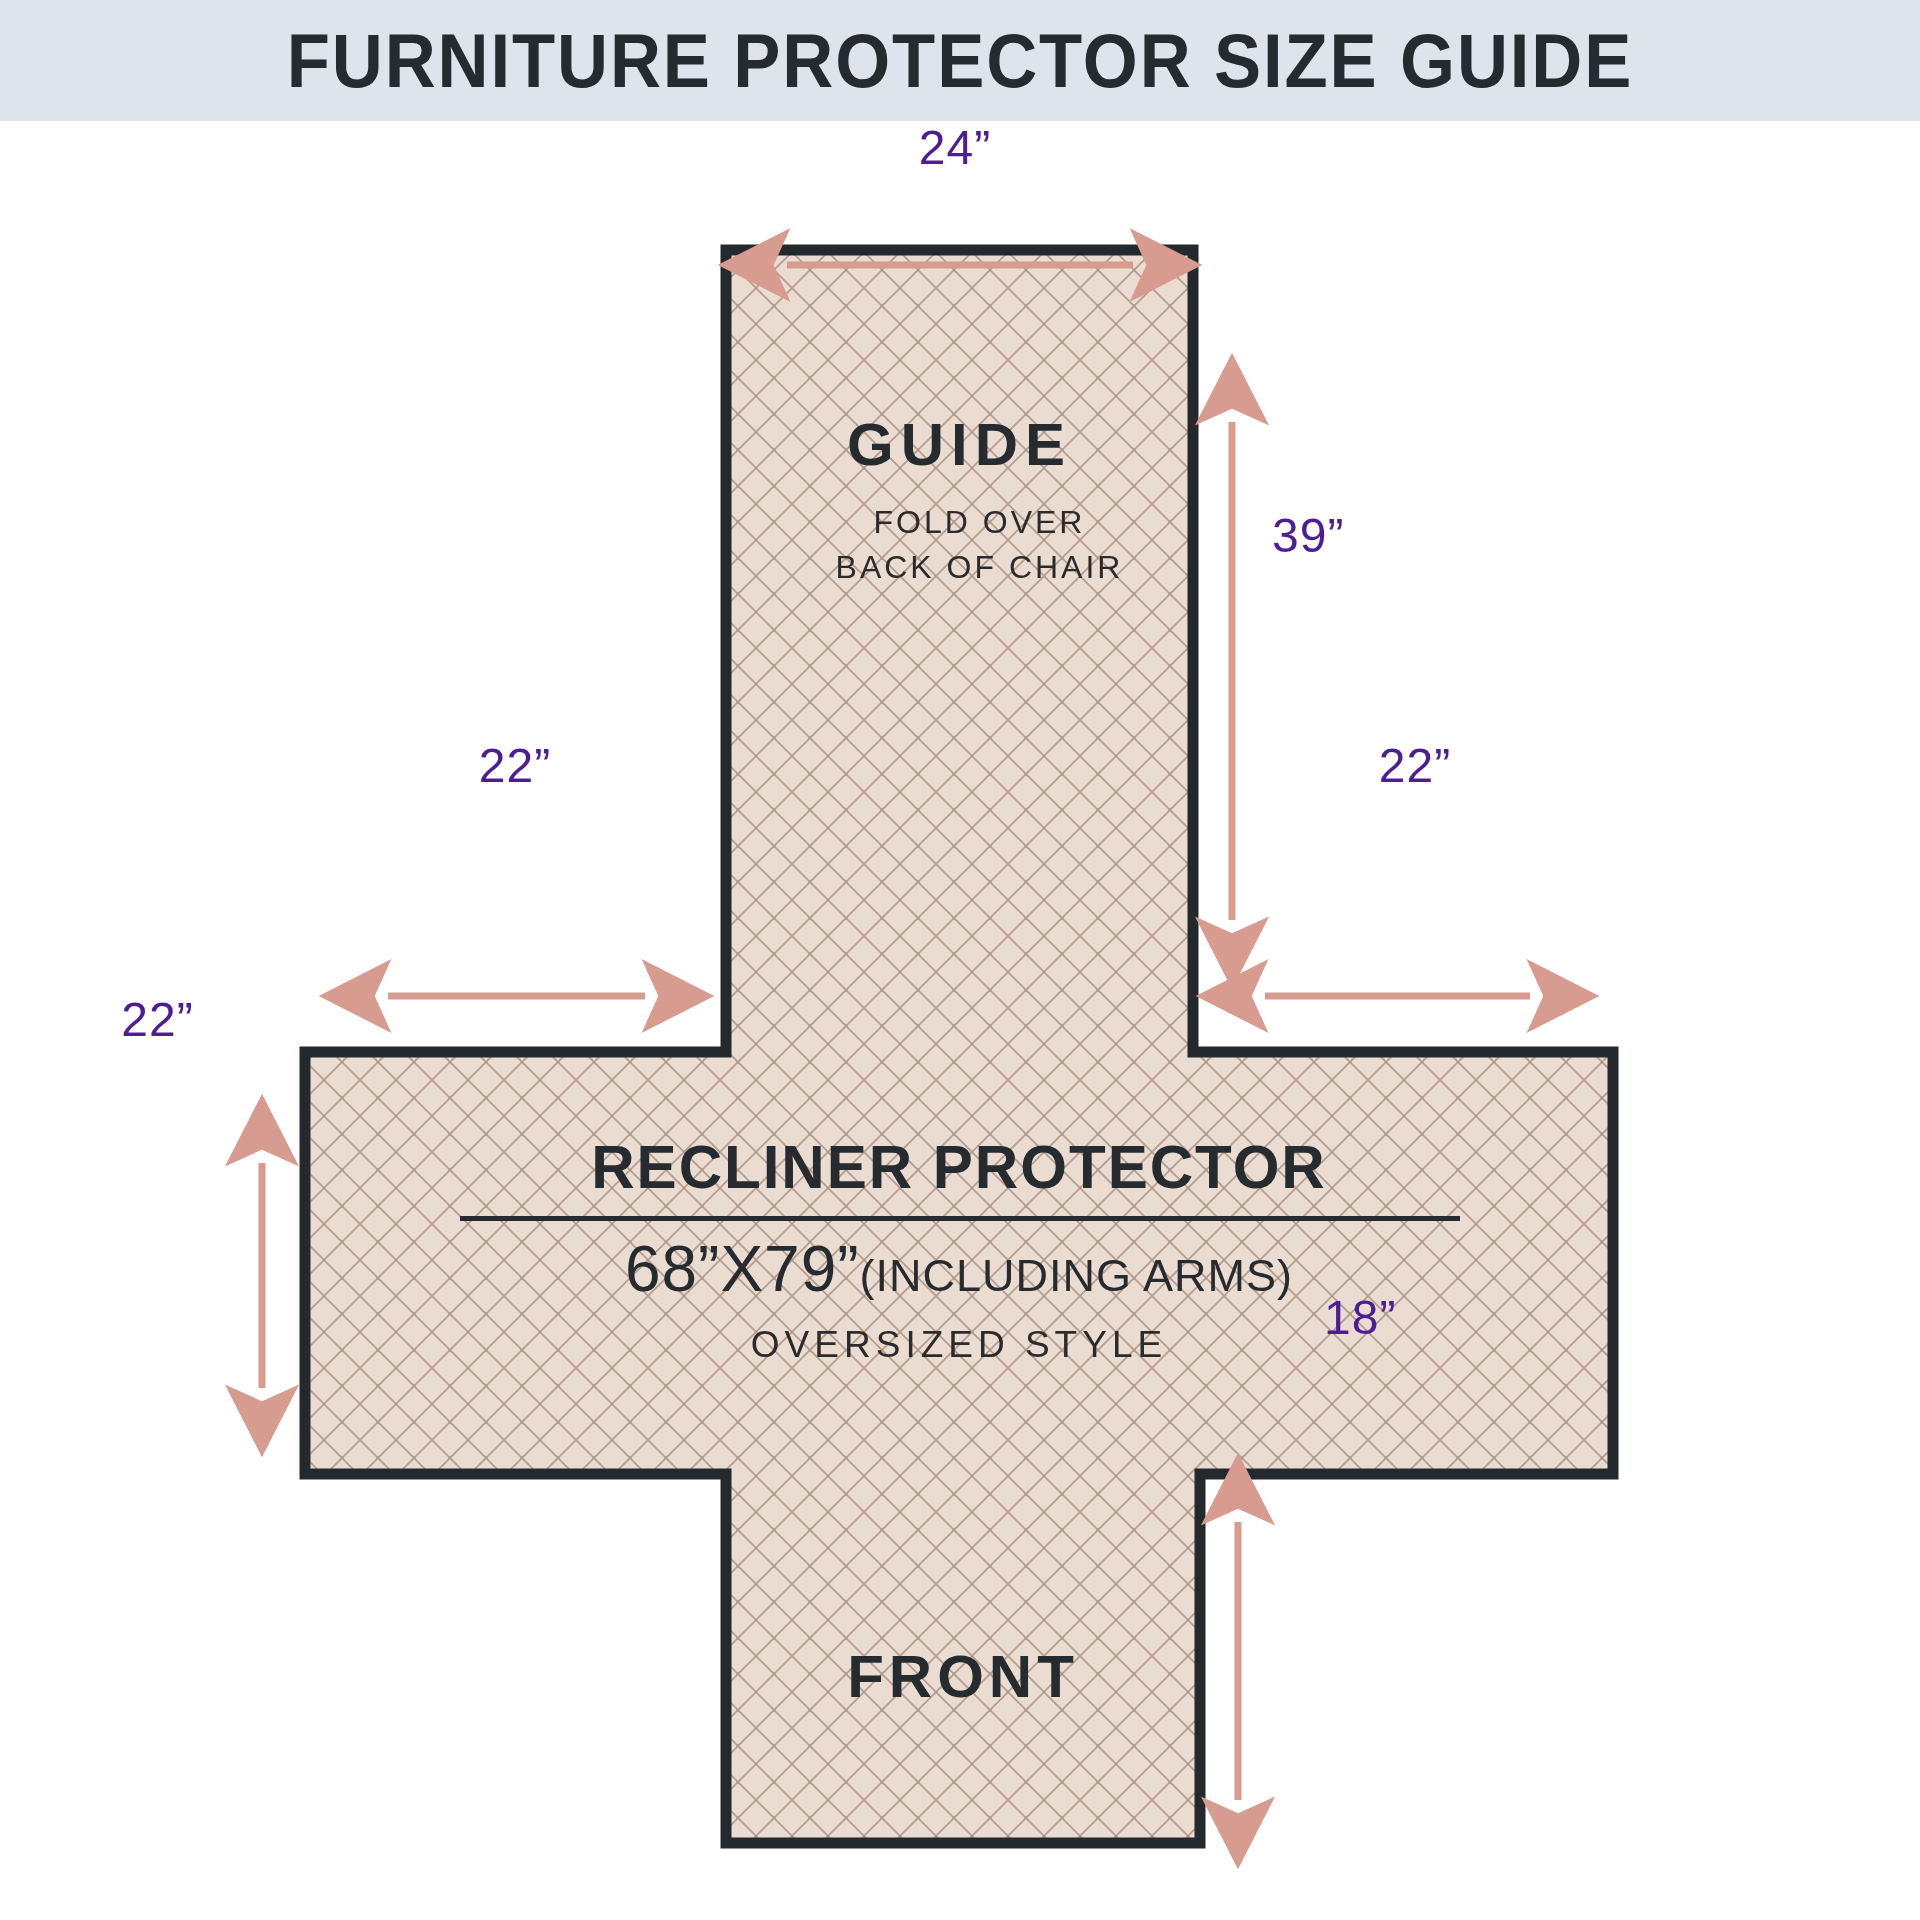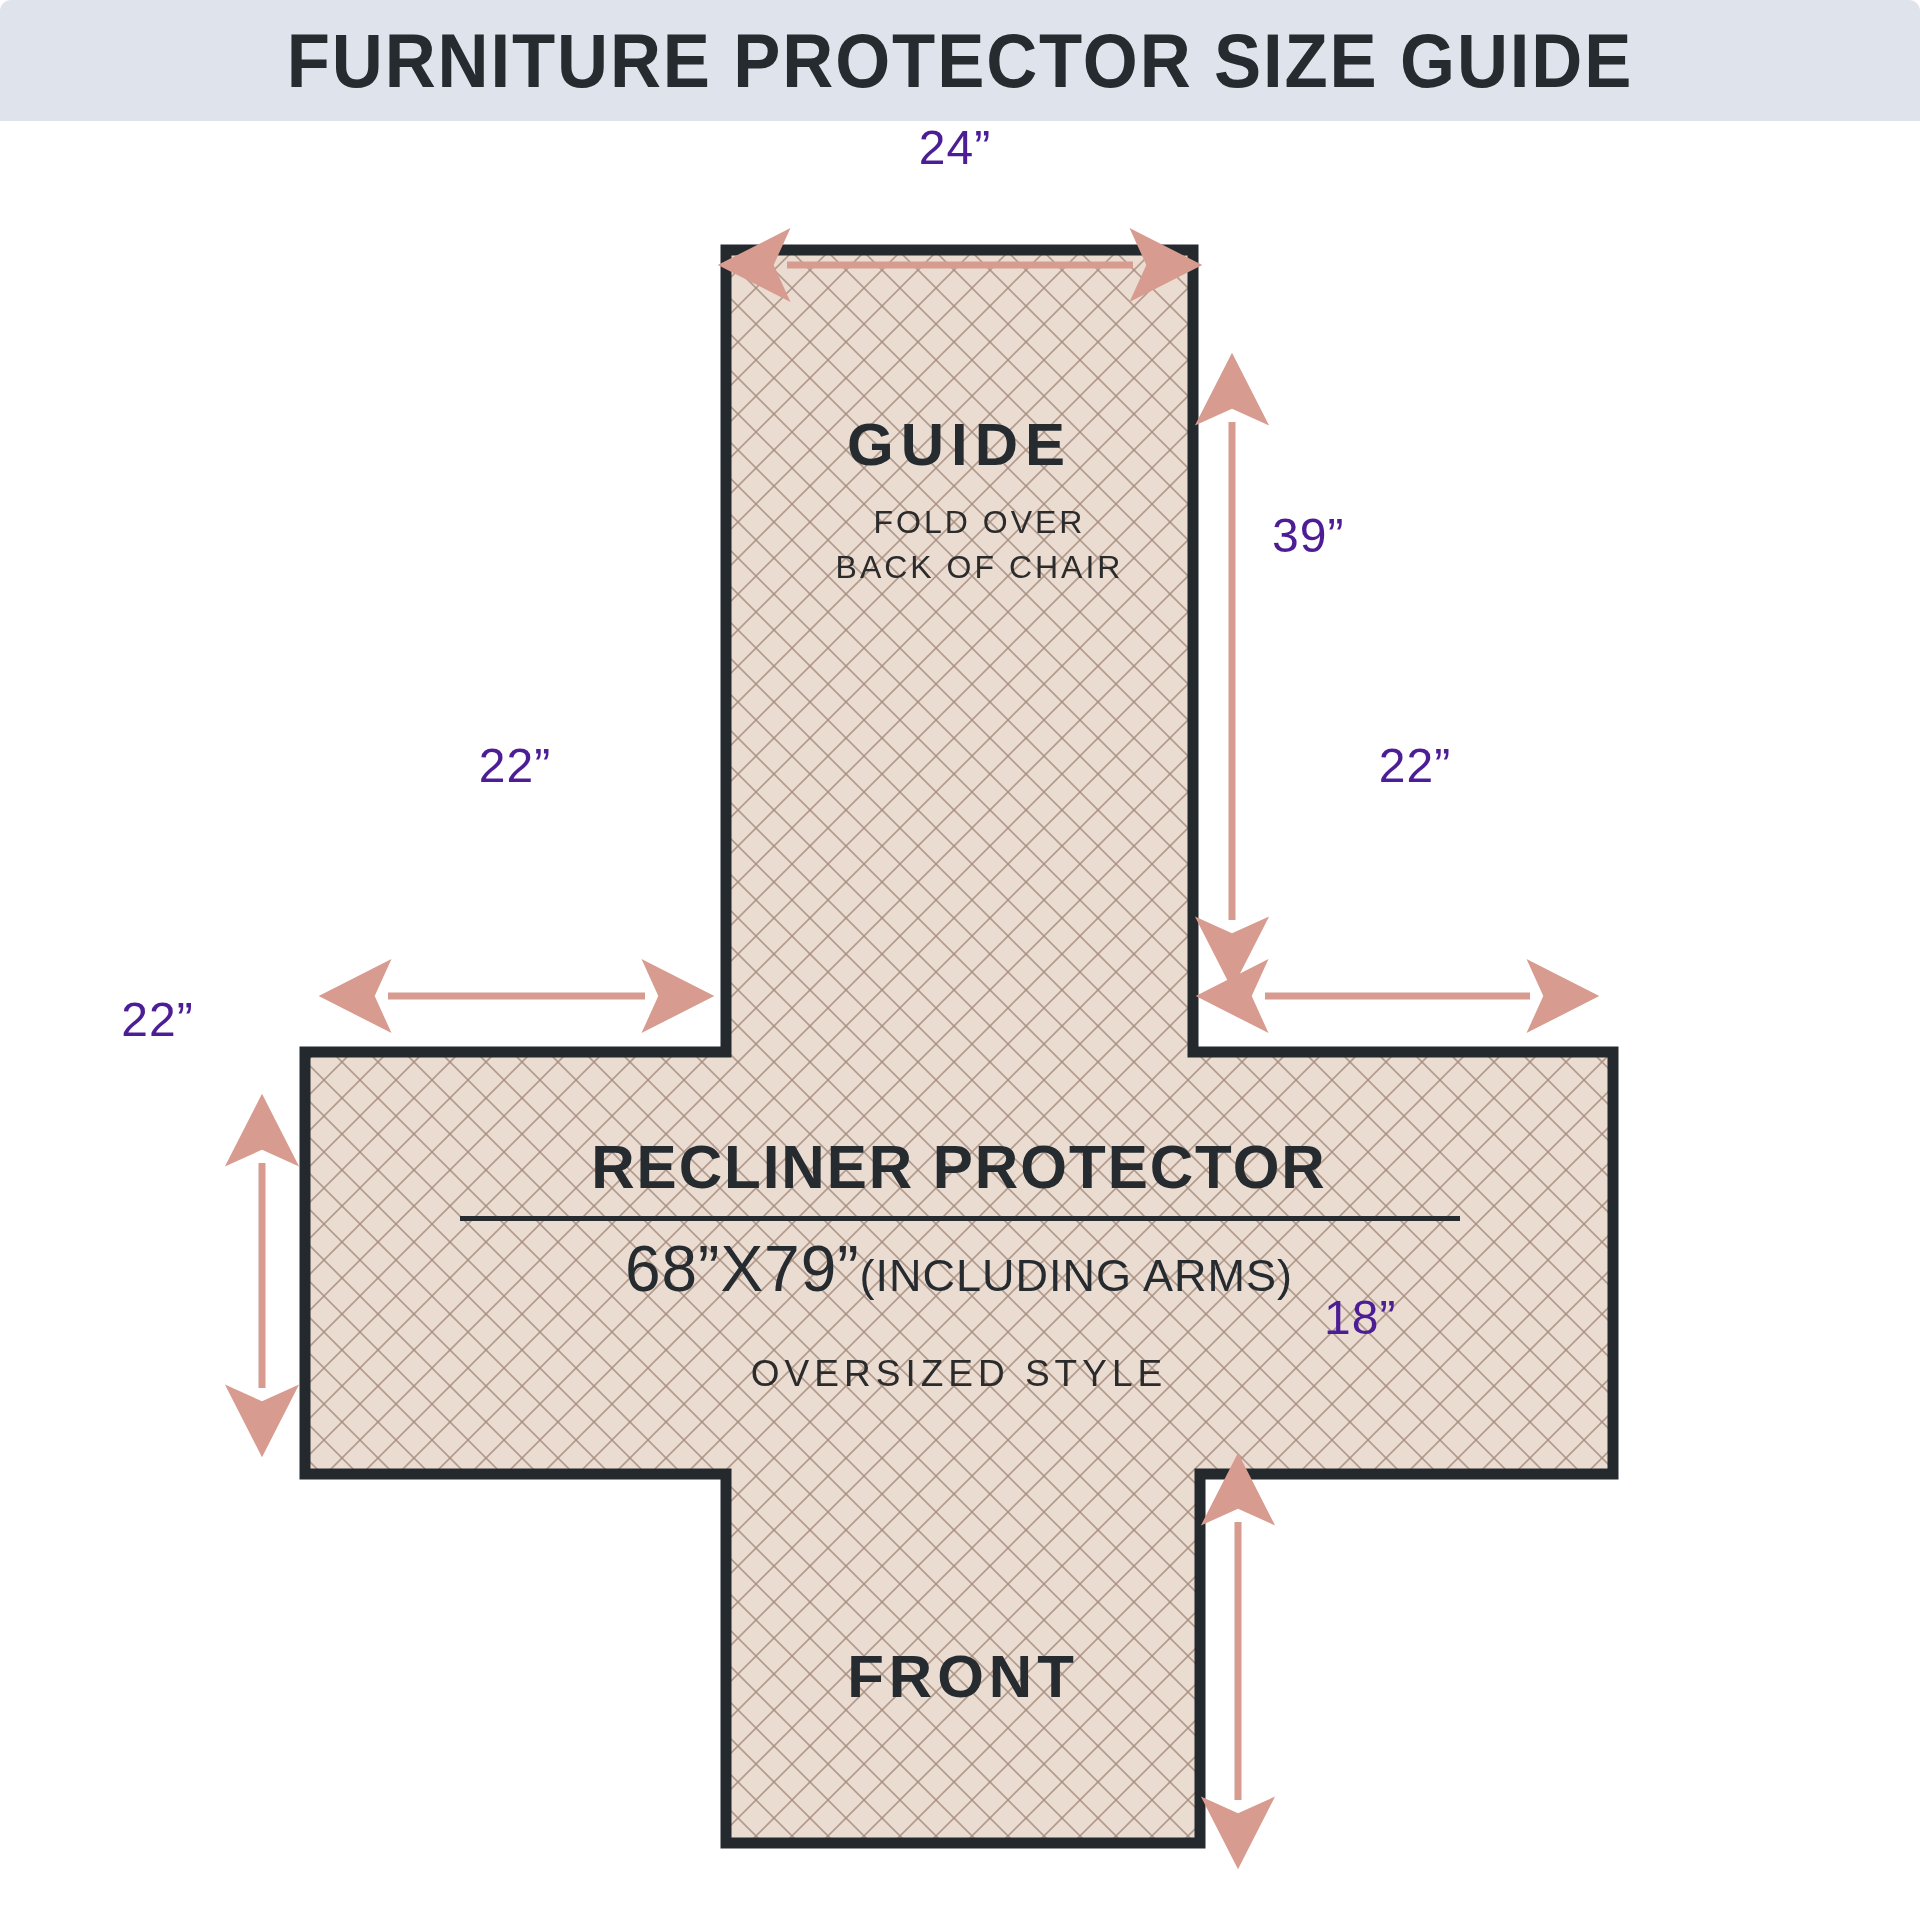--- a/index.html
+++ b/index.html
@@ -9,21 +9,20 @@
   }
   body {
     font-family: "Liberation Sans", sans-serif;
   }
   #page {
     position: relative;
     width: 1920px;
     height: 1920px;
     background: #ffffff;
     overflow: hidden;
-    border-radius: 11px;
   }
 
   
   #header-bar {
     position: absolute;
     left: 0; top: 0;
     width: 1920px;
     height: 121px;
     background: #dfe3ec;
   }
@@ -110,21 +109,20 @@
   #main-size-line .size-big { font-size: 64px; }
   #main-size-line .size-small { font-size: 45px; letter-spacing: 1px; }
   #main-subtitle {
     left: 305px;
     top: 1324px;
     width: 1308px;
     font-size: 37px;
     font-weight: 300;
     letter-spacing: 5px;
     color: #2b2b2b;
-    margin-top: 29px;
   }
 
   #front-label {
     left: 726px;
     top: 1642px;
     width: 474px;
     font-size: 60px;
     font-weight: 700;
     letter-spacing: 5px;
   }

